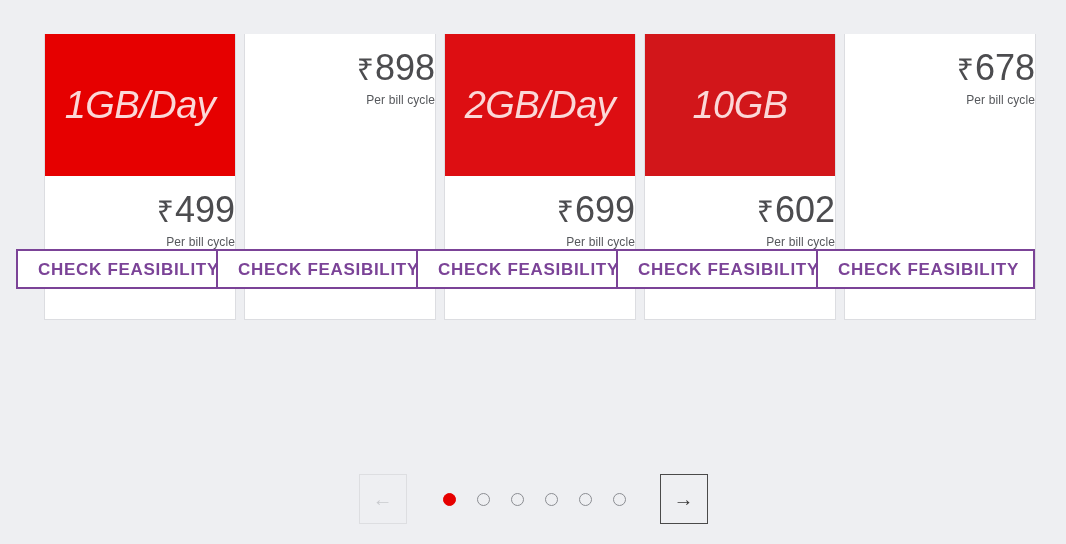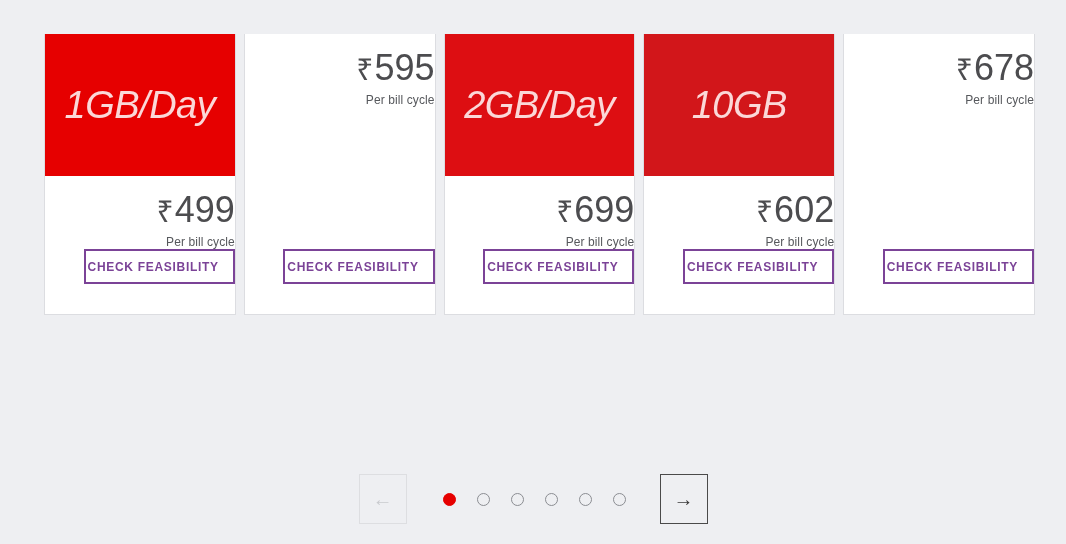--- a/index.html
+++ b/index.html
@@ -89,24 +89,24 @@
     margin-top: auto;
     margin-bottom: 30px;
   }
 
   .plan-cta {
     display: inline-block;
     border: 2px solid #7b4397;
     background: #ffffff;
     color: #7b4397;
     font-family: "Liberation Sans", sans-serif;
-    font-size: 12px;
+    font-size: 17px;
     font-weight: bold;
     letter-spacing: 0.7px;
-    padding: 10px 14px 9px 2px;
+    padding: 10px 14px 9px 20px;
     line-height: 1;
     cursor: pointer;
     white-space: nowrap;
   }
 
   
   .pager {
     position: absolute;
     left: 0;
     top: 474px;
@@ -173,21 +173,21 @@
         <span class="plan-header-title">1GB/Day</span>
       </div>
       <div class="plan-body">
         <div class="plan-price"><span class="rupee">₹</span><span>499</span></div>
         <div class="plan-period">Per bill cycle</div>
         <div class="plan-cta-wrap"><button class="plan-cta">CHECK FEASIBILITY</button></div>
       </div>
     </div>
     <div class="plan-card">
       <div class="plan-body">
-        <div class="plan-price"><span class="rupee">₹</span><span>595</span></div>
+        <div class="plan-price"><span class="rupee">₹</span><span>898</span></div>
         <div class="plan-period">Per bill cycle</div>
         <div class="plan-cta-wrap"><button class="plan-cta">CHECK FEASIBILITY</button></div>
       </div>
     </div>
     <div class="plan-card">
       <div class="plan-header" style="background:#dd0e12">
         <span class="plan-header-title">2GB/Day</span>
       </div>
       <div class="plan-body">
         <div class="plan-price"><span class="rupee">₹</span><span>699</span></div>

